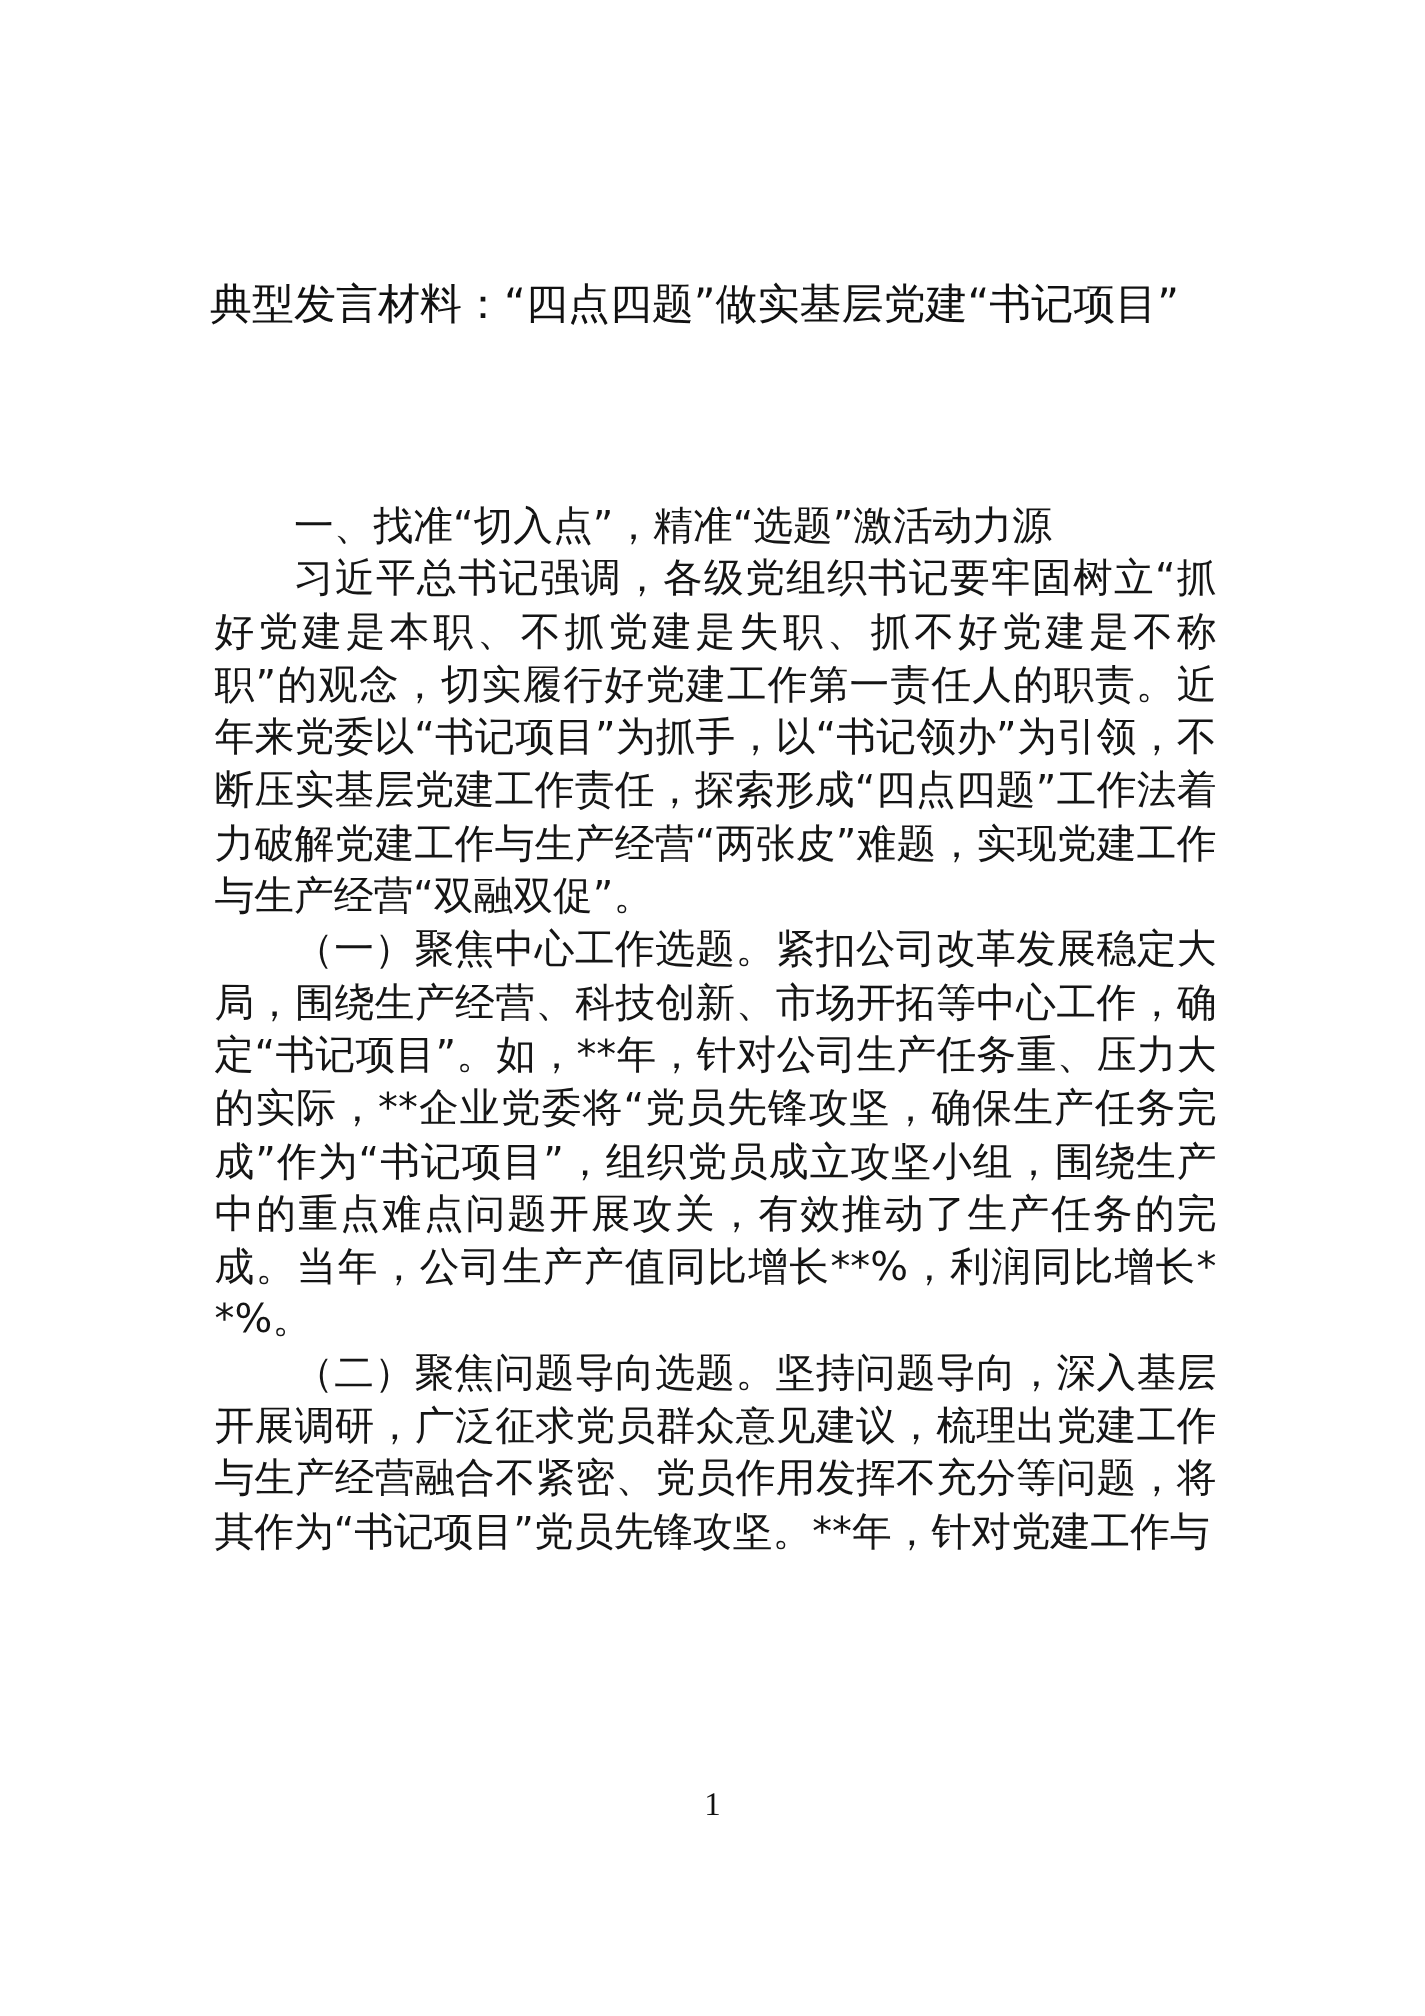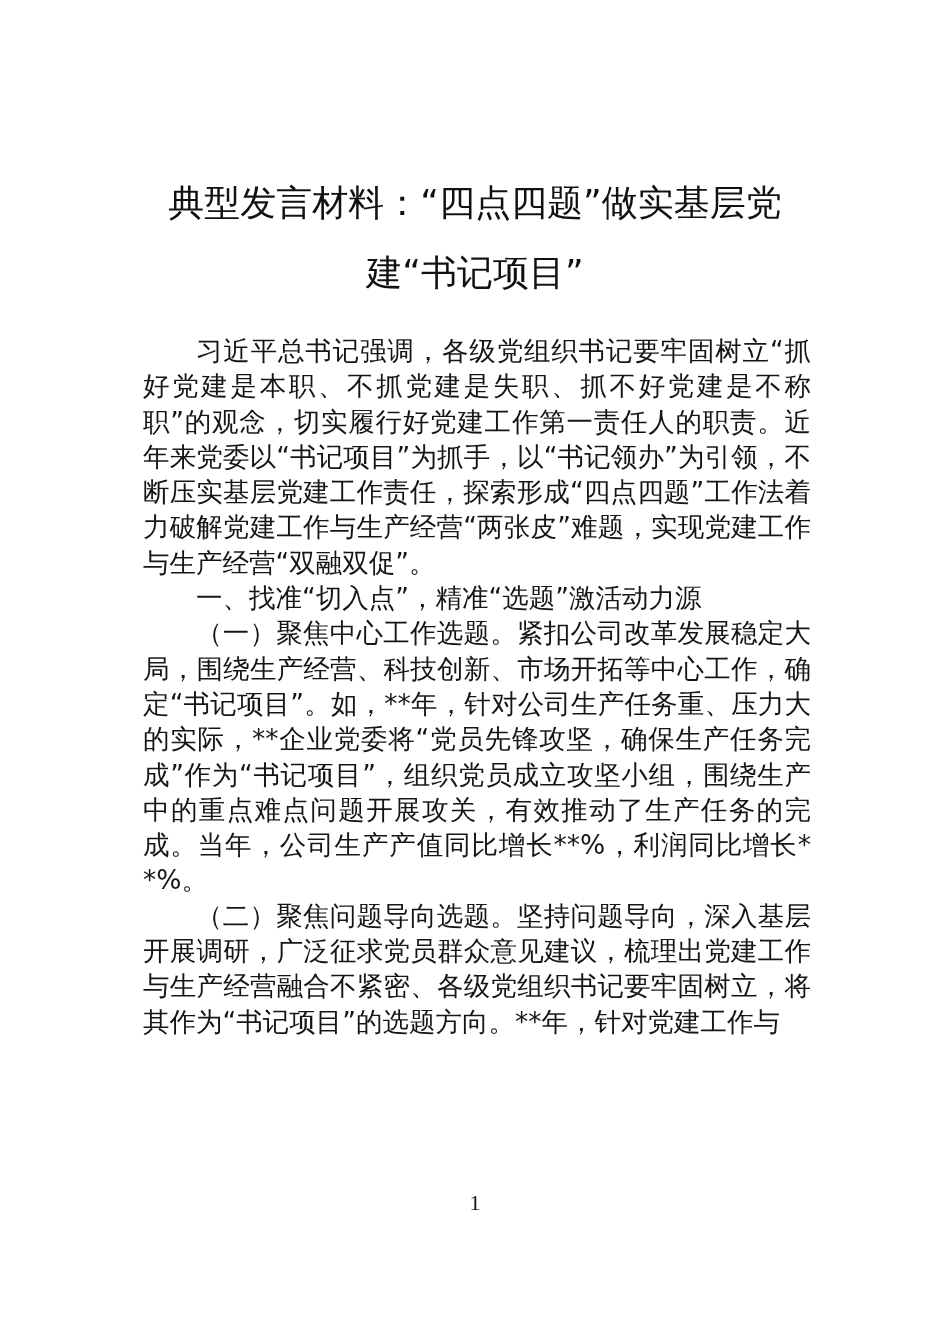--- a/index.html
+++ b/index.html
@@ -20,22 +20,22 @@
       left: 0; top: 0;
       width: 950px;
       height: 1344px;
       background: #ffffff;
     }
     .title {
       position: absolute;
       left: 140px;
       width: 670px;
       top: 168px;
-      text-align: center;
-      font-size: 36px;
+      text-align: left;
+      font-size: 28px;
       line-height: 70px;
       letter-spacing: 0px;
       font-weight: normal;
       color: #111;
       margin: 0;
     }
     .body {
       position: absolute;
       left: 143px;
       top: 333px;
@@ -61,20 +61,20 @@
       color: #111;
     }
   </style>
 </head>
 <body>
 
 <div class="page">
   <h1 class="title">典型发言材料：“四点四题”做实基层党建“书记项目”</h1>
 
   <div class="body">
+    <p>一、找准“切入点”，精准“选题”激活动力源</p>
     <p>习近平总书记强调，各级党组织书记要牢固树立“抓好党建是本职、不抓党建是失职、抓不好党建是不称职”的观念，切实履行好党建工作第一责任人的职责。近年来党委以“书记项目”为抓手，以“书记领办”为引领，不断压实基层党建工作责任，探索形成“四点四题”工作法着力破解党建工作与生产经营“两张皮”难题，实现党建工作与生产经营“双融双促”。</p>
-    <p>一、找准“切入点”，精准“选题”激活动力源</p>
     <p>（一）聚焦中心工作选题。紧扣公司改革发展稳定大局，围绕生产经营、科技创新、市场开拓等中心工作，确定“书记项目”。如，**年，针对公司生产任务重、压力大的实际，**企业党委将“党员先锋攻坚，确保生产任务完成”作为“书记项目”，组织党员成立攻坚小组，围绕生产中的重点难点问题开展攻关，有效推动了生产任务的完成。当年，公司生产产值同比增长**%，利润同比增长**%。</p>
-    <p>（二）聚焦问题导向选题。坚持问题导向，深入基层开展调研，广泛征求党员群众意见建议，梳理出党建工作与生产经营融合不紧密、各级党组织书记要牢固树立，将其作为“书记项目”的选题方向。**年，针对党建工作与</p>
+    <p>（二）聚焦问题导向选题。坚持问题导向，深入基层开展调研，广泛征求党员群众意见建议，梳理出党建工作与生产经营融合不紧密、党员作用发挥不充分等问题，将其作为“书记项目”党员先锋攻坚。**年，针对党建工作与</p>
   </div>
 
   <div class="page-number">1</div>
 </div>
 
 </body></html>

